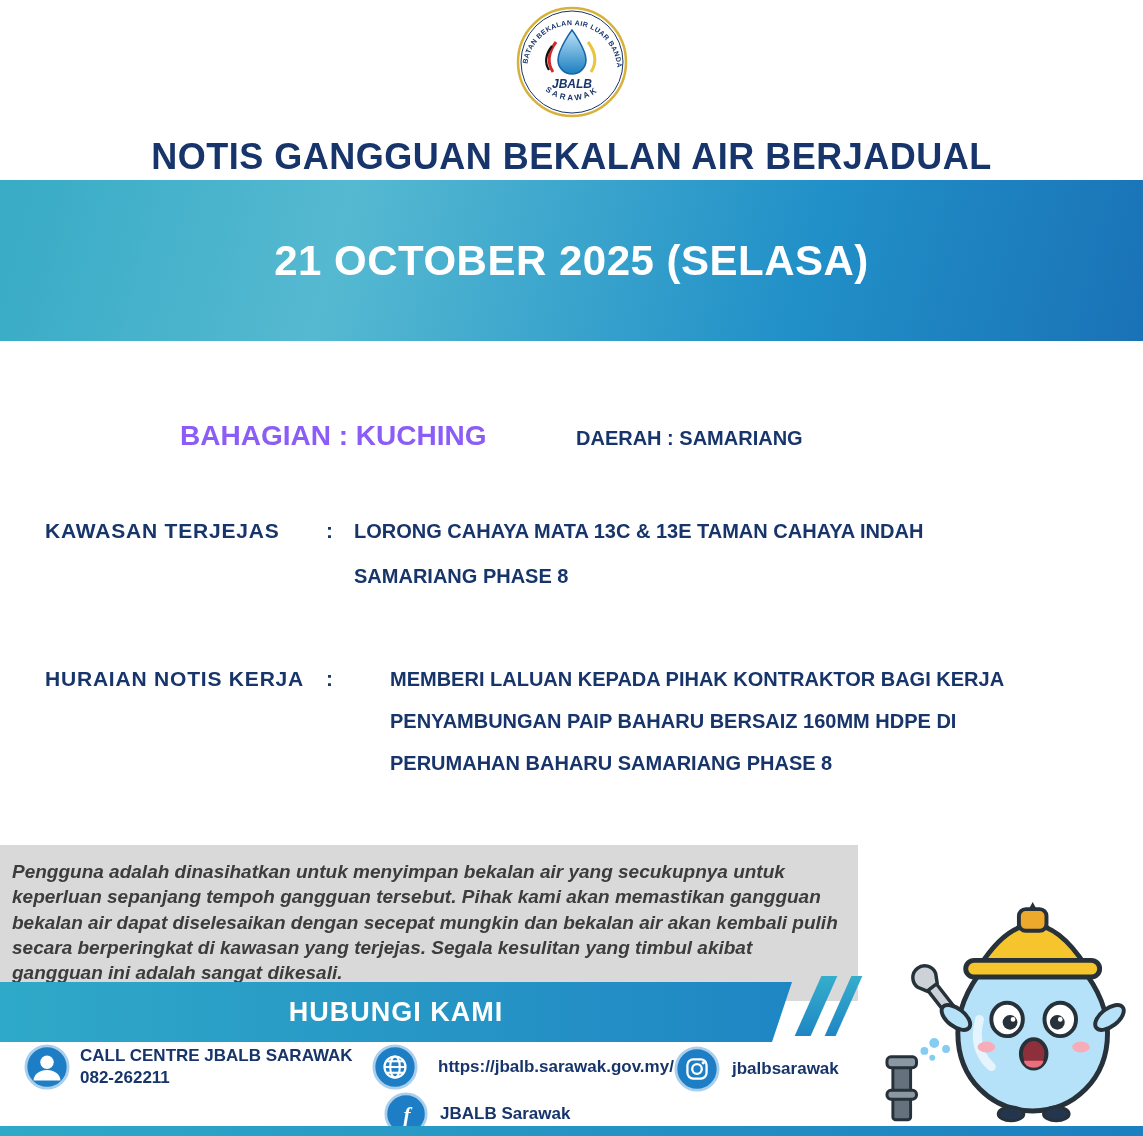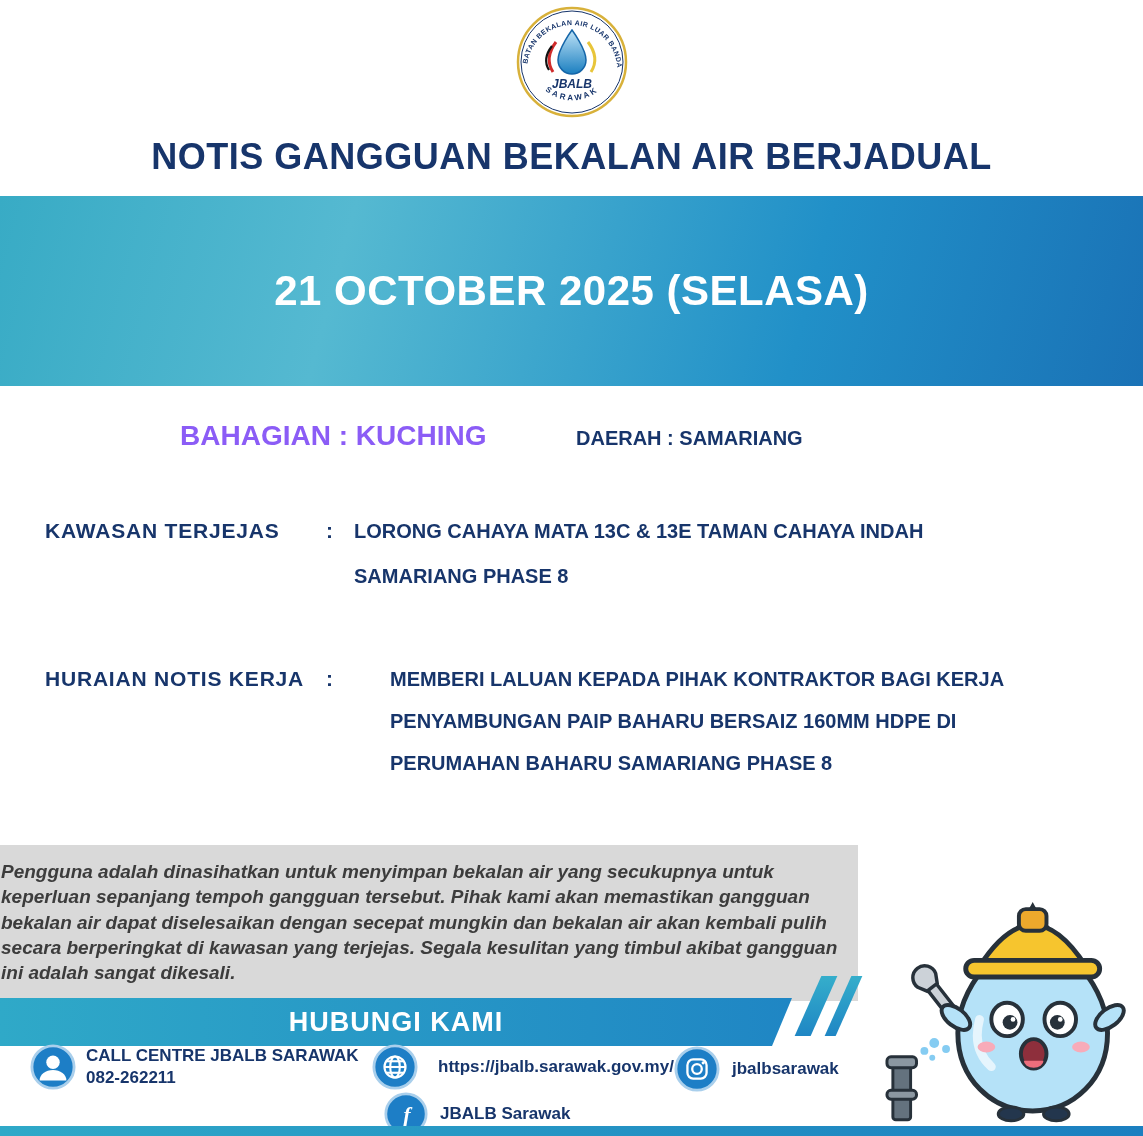--- a/index.html
+++ b/index.html
@@ -7,54 +7,54 @@
   .page {
     position:relative; width:1143px; height:1136px; background:#ffffff;
     font-family:"Liberation Sans", sans-serif; overflow:hidden;
   }
   .logo { position:absolute; top:6px; left:50%; transform:translateX(-50%); }
   .title {
     position:absolute; top:136px; left:0; width:100%; text-align:center;
     font-size:36px; font-weight:800; color:#17356b; letter-spacing:.5px;
   }
   .banner {
-    position:absolute; top:196px; left:0; width:100%; height:190px;
+    position:absolute; top:180px; left:0; width:100%; height:161px;
     background:linear-gradient(105deg,#38abc5 0%,#55b9d1 30%,#2190c8 70%,#1a72b6 100%);
     color:#fff; display:flex; flex-direction:column; justify-content:center; align-items:center; gap:12px;
   }
   .banner .line { font-size:42px; font-weight:800; letter-spacing:.5px; }
   .region-bahagian { position:absolute; top:420px; left:180px; font-size:28px; font-weight:800; color:#8b5cf6;text-align:right; }
   .region-daerah   { position:absolute; top:427px; left:576px; font-size:20px; font-weight:800; color:#17356b; }
   .d-label { position:absolute; font-size:21px; font-weight:800; color:#17356b; letter-spacing:.8px; }
   .d-colon { position:absolute; font-size:21px; font-weight:800; color:#17356b; }
   .d-lines { position:absolute; color:#17356b; font-weight:700; font-size:20px; }
   .d1-label { top:519px; left:45px; }  .d1-colon { top:519px; left:326px; }  .d1-lines { top:519px; left:354px; }
   .d1-lines .vline { line-height:24px; margin-bottom:21px; }
   .d2-label { top:667px; left:45px; }  .d2-colon { top:667px; left:326px; }  .d2-lines { top:667px; left:358px;margin-left:32px; }
   .d2-lines .vline { line-height:24px; margin-bottom:18px; }
   .advisory {
     position:absolute; top:845px; left:0; width:858px; background:#d9d9d9;
-    padding:14px 14px 16px 1px; font-style:italic; font-size:19px; font-weight:600;
+    padding:14px 14px 16px 12px; font-style:italic; font-size:19px; font-weight:600;
     color:#3c3c3c; line-height:1.33;
   }
   .hubungi { position:absolute; top:982px; left:0; width:870px; height:48px; }
   .hubungi-band {
-    position:absolute; left:0; top:16px; width:792px; height:48px;
+    position:absolute; left:0; top:0; width:792px; height:60px;
     background:linear-gradient(90deg,#2fa9c8,#1f86c4);
     clip-path:polygon(0 0,100% 0,calc(100% - 20px) 100%,0 100%);
     display:flex; align-items:center; justify-content:center;
     color:#fff; font-size:27px; font-weight:800; letter-spacing:1px;
   }
   .stripe { position:absolute; top:-6px; height:60px; background:linear-gradient(180deg,#35aecb,#1f86c4); transform:skewX(-24deg); }
   .s1 { left:808px; width:16px; }
   .s2 { left:838px; width:11px; }
   .contact { position:absolute; top:1040px; left:0; width:884px; height:96px; }
   .c-item { position:absolute; display:flex; align-items:center; gap:12px; }
   .c-text { color:#17356b; font-weight:700; font-size:17px; line-height:1.3; }
-  .c1 { left:30px; top:4px;gap:10px; }  .c2 { left:372px; top:4px;gap:20px; }  .c3 { left:674px; top:6px; }  .c4 { left:384px; top:52px; }
+  .c1 { left:24px; top:4px;gap:10px; }  .c2 { left:372px; top:4px;gap:20px; }  .c3 { left:674px; top:6px; }  .c4 { left:384px; top:52px; }
   .icon-badge { display:block; }
   .bottom-bar { position:absolute; left:0; bottom:0; width:100%; height:10px; background:linear-gradient(90deg,#2fa9c8,#1b7fc0); }
   .mascot { position:absolute; top:854px; right:2px; width:256px; }
 </style>
 </head>
 <body>
 
 <div class="page">
 
   <div class="logo">

